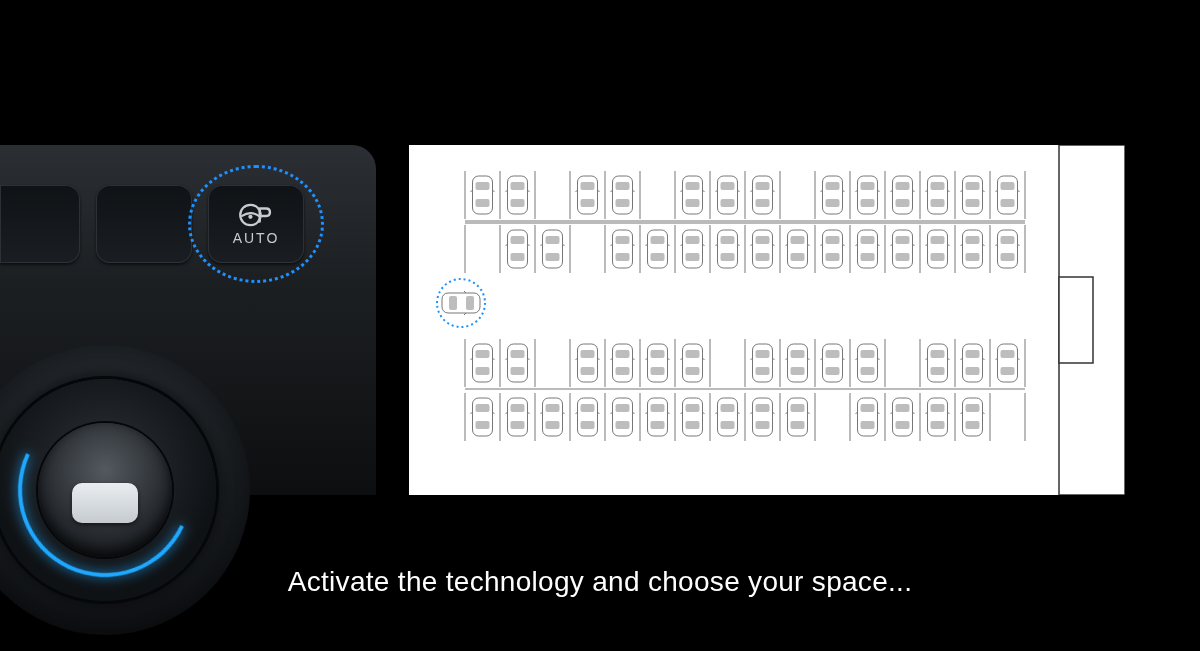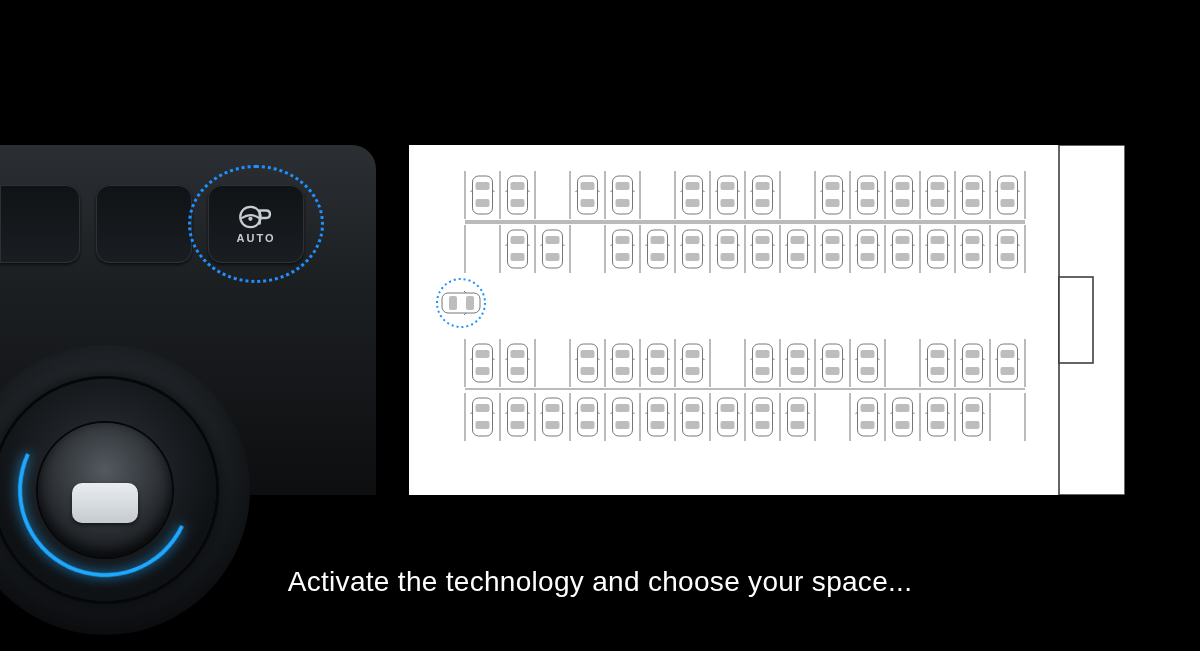--- a/index.html
+++ b/index.html
@@ -5,21 +5,21 @@
   html,body{margin:0;padding:0;width:1200px;height:651px;background:#000;overflow:hidden;font-family:Arial,Helvetica,sans-serif}
   .stage{position:relative;width:1200px;height:651px}
   
   .console{position:absolute;left:0;top:145px;width:376px;height:350px;background:linear-gradient(180deg,#2b2f33 0%,#1c1f22 40%,#0d0e10 100%);border-top-right-radius:24px}
   .btn-slot{position:absolute;top:40px;height:78px;border-radius:14px;background:linear-gradient(180deg,#0f1316,#1a1e22);box-shadow:inset 0 0 0 1px #2b3136,0 2px 3px rgba(0,0,0,.6)}
   .slot-a{left:0;width:80px;border-top-left-radius:0;border-bottom-left-radius:0}
   .slot-b{left:96px;width:96px}
   .slot-c{left:208px;width:96px;display:flex;flex-direction:column;align-items:center;justify-content:center}
   .slot-c .ring{position:absolute;left:-20px;top:-20px;width:136px;height:118px;border-radius:50%;border:3px dotted #1e90ff;box-sizing:border-box}
   .park-icon{width:38px;height:26px;margin-bottom:2px}
-  .auto-label{color:#c6ccd1;font-size:11px;letter-spacing:2px;font-weight:700}
+  .auto-label{color:#c6ccd1;font-size:14px;letter-spacing:2px;font-weight:400}
   .dial-wrap{position:absolute;left:-40px;top:200px;width:290px;height:290px}
   .dial1{position:absolute;inset:0;border-radius:50%;background:radial-gradient(circle at 50% 42%,#3b4147 0%,#212529 46%,#0a0c0e 75%)}
   .dial2{position:absolute;left:34px;top:34px;right:34px;bottom:34px;border-radius:50%;background:radial-gradient(circle at 50% 40%,#2c3237 0%,#0f1215 66%);box-shadow:0 0 0 3px #05070a,0 0 18px 2px rgba(0,0,0,.8)}
   .bluearc{position:absolute;left:58px;top:58px;right:58px;bottom:58px;border-radius:50%;border:4px solid transparent;border-bottom-color:#1fa8ff;border-left-color:#1fa8ff;transform:rotate(-20deg);filter:drop-shadow(0 0 6px #1fa8ff)}
   .dial3{position:absolute;left:78px;top:78px;right:78px;bottom:78px;border-radius:50%;background:radial-gradient(circle at 50% 35%,#53595f 0%,#2a2e33 55%,#0f1114 100%);box-shadow:inset 0 -6px 14px rgba(0,0,0,.8),0 0 0 2px #05070a}
   .hub{position:absolute;left:112px;top:138px;width:66px;height:40px;border-radius:10px;background:linear-gradient(180deg,#e9edf0,#c5cbd0);box-shadow:0 2px 4px rgba(0,0,0,.6)}
   
   .lot{position:absolute;left:409px;top:145px;width:716px;height:350px;background:#fff}
   .lot svg{display:block}
   .caption{position:absolute;left:0;right:0;top:566px;text-align:center;color:#fff;font-size:28px;letter-spacing:.3px}

